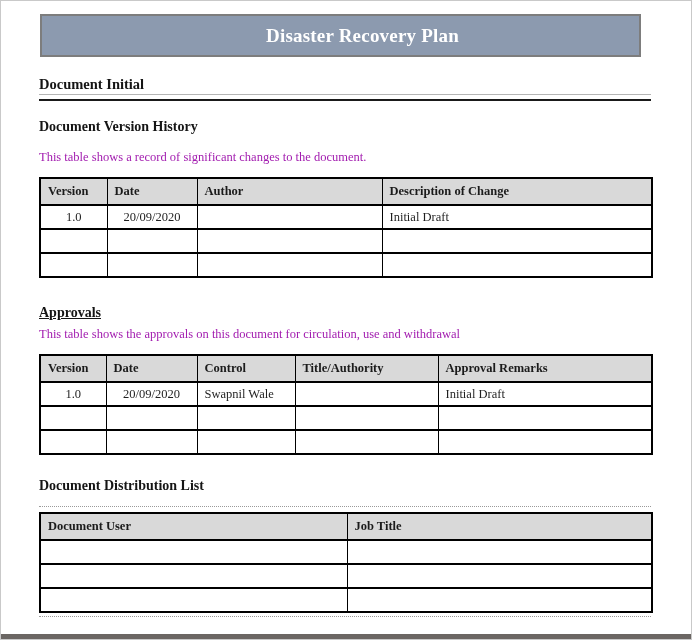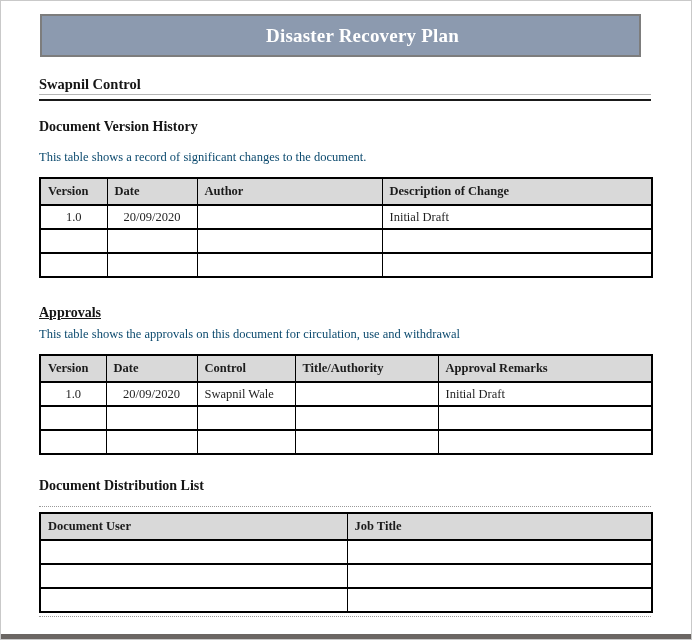--- a/index.html
+++ b/index.html
@@ -56,21 +56,21 @@
     line-height: 17px;
     font-weight: bold;
     color: #151515;
   }
   .vh-heading   { margin-top: 17px; }
   .ap-heading   { margin-top: 26px; text-decoration: underline; }
   .dist-heading { margin-top: 22px; }
   p.section-desc {
     font-size: 12.5px;
     line-height: 15px;
-    color: #0c4a6e;
+    color: #a21caf;
   }
   .vh-desc { margin-top: 15px; }
   .ap-desc { margin-top: 6px;  }
   
   table.doc-table {
     margin-top: 12px;
     width: 612px;
     table-layout: fixed;
     border-collapse: collapse;
     border: 2px solid #000;
@@ -133,21 +133,21 @@
 <body>
 
 <div class="page">
 
   <div class="banner">
     <span class="banner-title">Disaster Recovery Plan</span>
   </div>
 
   <div class="content">
 
-    <h2 class="control-heading">Swapnil Control</h2>
+    <h2 class="control-heading">Document Initial</h2>
     <div class="control-rule"></div>
 
     <h3 class="section-heading vh-heading">Document Version History</h3>
     <p class="section-desc vh-desc">This table shows a record of significant changes to the document.</p>
 
     <table class="doc-table t-vh">
       <colgroup>
           <col class="c1">
           <col class="c2">
           <col class="c3">

